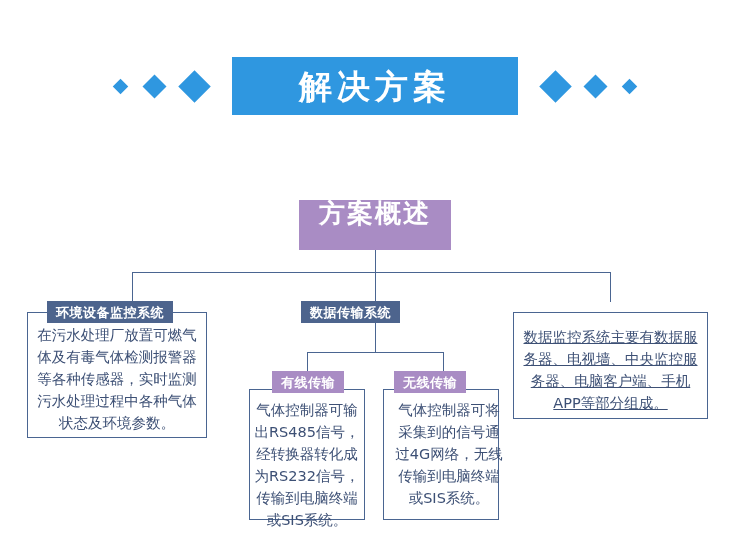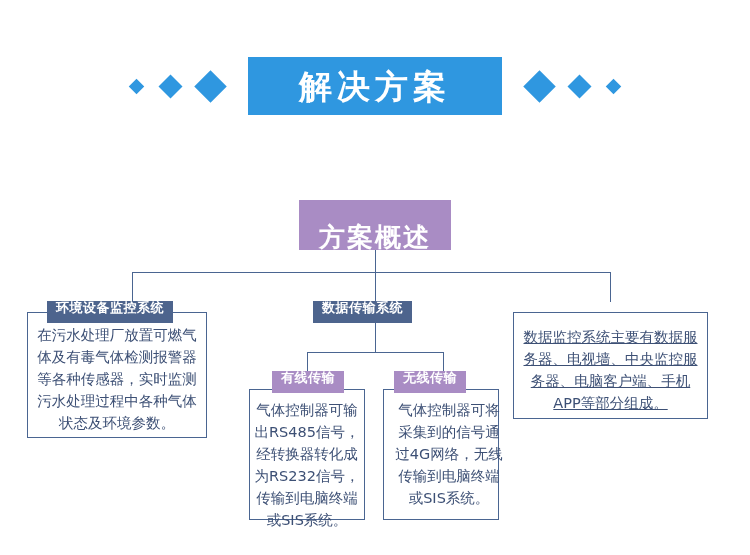--- a/index.html
+++ b/index.html
@@ -40,21 +40,21 @@
   .d-sm { width: 11px; height: 11px; }
   .d-md { width: 17px; height: 17px; }
   .d-lg { width: 23px; height: 23px; }
 
   .dia-group { display: flex; align-items: center; }
   .dia-group.left  { gap: 20px; margin-right: 26px; }
   .dia-group.right { gap: 20px; margin-left: 26px; }
 
   .banner-box {
     background: #2f97e0;
-    width: 254px;
+    width: 286px;
     height: 58px;
     display: flex;
     align-items: center;
     justify-content: center;
     flex: 0 0 auto;
   }
   .banner-title {
     color: #ffffff;
     font-size: 33px;
     font-weight: bold;
@@ -65,21 +65,21 @@
 
   
   .overview-box {
     position: absolute;
     left: 299px;
     top: 200px;
     width: 152px;
     height: 50px;
     background: #a98cc4;
     display: flex;
-    align-items: flex-end;
+    align-items: flex-start;
     justify-content: center;
   }
   .overview-title {
     color: #ffffff;
     font-size: 26px;
     font-weight: bold;
     letter-spacing: 2px;
     line-height: 1;
     white-space: nowrap;
   }
@@ -96,20 +96,21 @@
   .node-box {
     position: absolute;
     border: 1px solid #4a6591;
     box-sizing: border-box;
     background: #ffffff;
   }
   .node-head {
     position: absolute;
     height: 22px;
     display: flex;
+    align-items: center;
     justify-content: center;
     padding: 0 9px;
     box-sizing: border-box;
     z-index: 5;
   }
   .head-blue   { background: #4d648d; }
   .head-purple { background: #a98cc4; }
   .node-head-label {
     color: #ffffff;
     font-size: 13px;
@@ -127,21 +128,21 @@
     letter-spacing: 0px;
     box-sizing: border-box;
   }
 
   
   #box-env      { left: 27px;  top: 312px; width: 180px; height: 126px; }
   #head-env     { left: 47px;  top: 301px; }
   #body-env     { left: 33px;  top: 324px; width: 168px; }
 
   
-  #head-trans   { left: 313px; top: 301px; }
+  #head-trans   { left: 301px; top: 301px; }
 
   
   #box-wired    { left: 249px; top: 389px; width: 116px; height: 131px; }
   #head-wired   { left: 272px; top: 371px; }
   #body-wired   { left: 253px; top: 399px; width: 108px; }
 
   
   #box-wireless { left: 383px; top: 389px; width: 116px; height: 131px; }
   #head-wireless{ left: 394px; top: 371px; }
   #body-wireless{ left: 387px; top: 399px; width: 108px; margin-left: 8px; }

